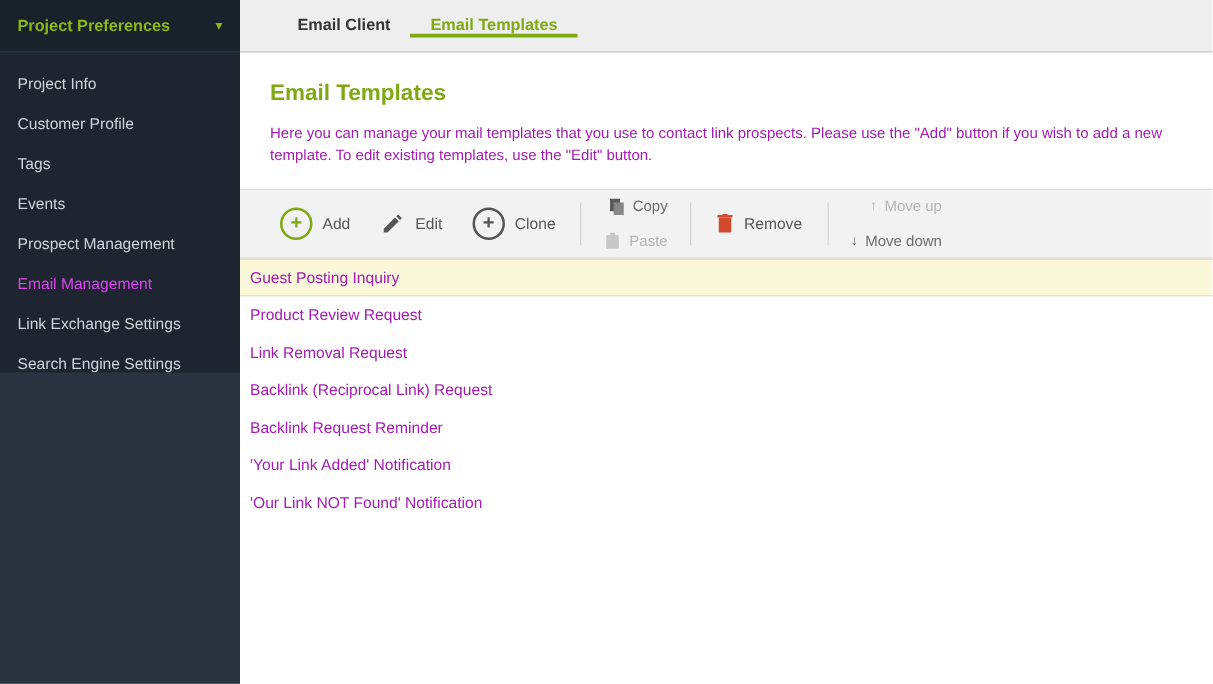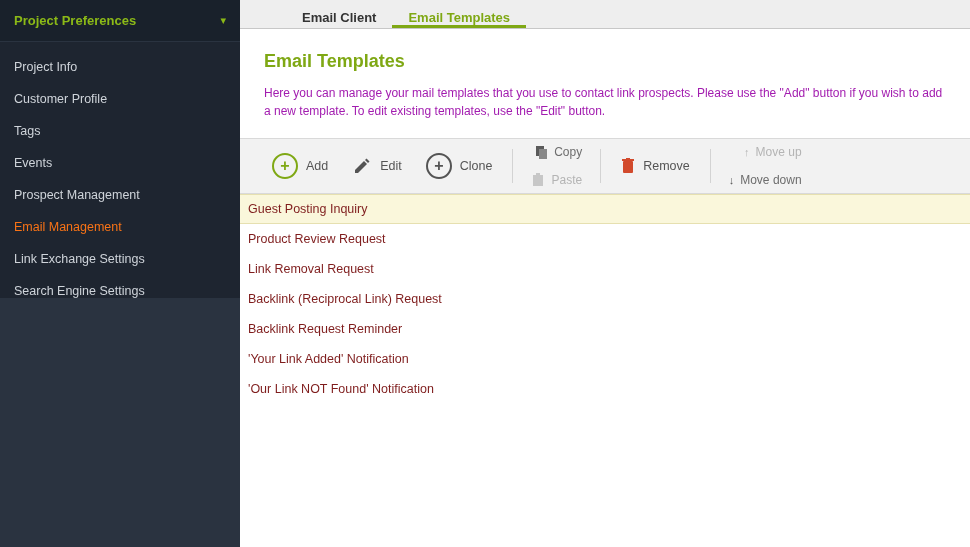--- a/index.html
+++ b/index.html
@@ -1,32 +1,32 @@
 <!DOCTYPE html>
 <html><head>
 <meta charset="utf-8">
 <style>
 * { margin: 0; padding: 0; box-sizing: border-box; }
 body { font-family: Arial, Helvetica, sans-serif; font-size: 13px; width: 970px; height: 547px; overflow: hidden; background: #fff; }
 .app { display: flex; height: 547px; }
 
 
-.sidebar { width: 240px; background: #1e2530; color: #b9c0c8; display: flex; flex-direction: column; }
+.sidebar { width: 192px; background: #1e2530; color: #b9c0c8; display: flex; flex-direction: column; }
 .side-header { height: 42px; display: flex; align-items: center; justify-content: space-between; padding: 0 14px; background: #19212b; border-bottom: 1px solid #2a3340; }
 .side-header .title { color: #8bb917; font-weight: bold; font-size: 13px; }
 .side-header .chev { color: #8bb917; font-size: 11px; }
 .side-item { height: 32px; display: flex; align-items: flex-end; padding: 0 14px; color: #cfd4da; font-size: 12.5px; cursor: pointer; }
-.side-item.active { color: #f97316; }
+.side-item.active { color: #d946ef; }
 .side-section { background: #2a3340; height: 42px; display: flex; align-items: center; justify-content: space-between; padding: 0 14px; color: #8f97a0; font-size: 13px; border-top: 1px solid #39424f; border-bottom: 1px solid #14191f; cursor: pointer; }
 .side-section .caret { color: #8f97a0; font-size: 12px; }
 .side-fill { flex: 1; background: #2a3340; }
 
 
 .main { flex: 1; display: flex; flex-direction: column; background: #fff; }
-.tabs { height: 29px; background: #eeeeee; border-bottom: 1px solid #c7c7c7; display: flex; align-items: flex-end; padding-left: 46px; }
+.tabs { height: 42px; background: #eeeeee; border-bottom: 1px solid #c7c7c7; display: flex; align-items: center; padding-left: 30px; }
 .tab { display: flex; align-items: center; padding: 0 16px; font-size: 13px; color: #333; cursor: pointer; border-bottom: 3px solid transparent; font-weight: bold; }
 .tab.active { color: #7fa814; border-bottom-color: #7fa814; font-weight: bold; }
 
 .page-head { padding: 22px 24px 18px 24px; }
 .page-title { color: #7fa814; font-size: 18px; font-weight: bold; margin-bottom: 12px; }
 .page-desc { color: #a21caf; font-size: 12px; line-height: 1.5; }
 
 .toolbar { background: #f2f2f2; border-top: 1px solid #d9d9d9; border-bottom: 1px solid #d9d9d9; height: 56px; display: flex; align-items: center; padding: 0 20px; }
 .tbtn { display: flex; align-items: center; gap: 8px; padding: 0 12px; height: 100%; cursor: pointer; color: #555; font-size: 12.5px; }
 .tbtn .ico { display: inline-flex; align-items: center; justify-content: center; }
@@ -34,21 +34,21 @@
 .col { display: flex; flex-direction: column; gap: 14px; padding: 0 10px; align-items: flex-end; }
 .col .row { display: flex; align-items: center; gap: 6px; color: #6d6d6d; font-size: 12px; cursor: pointer; }
 .col .row.disabled { color: #b4b4b4; cursor: default; }
 .remove-ico { color: #d24a2c; font-size: 14px; }
 
 .circ { width: 26px; height: 26px; border: 2.5px solid; border-radius: 50%; display: inline-flex; align-items: center; justify-content: center; font-size: 16px; font-weight: bold; }
 .circ.green { border-color: #7fa814; color: #7fa814; }
 .circ.dark { border-color: #545454; color: #545454; }
 
 .list { }
-.list-row { height: 30px; display: flex; align-items: center; padding: 0 8px; color: #7f1d1d; font-size: 12.5px; cursor: pointer; border-bottom: 1px solid #fff; }
+.list-row { height: 30px; display: flex; align-items: center; padding: 0 8px; color: #a21caf; font-size: 12.5px; cursor: pointer; border-bottom: 1px solid #fff; }
 .list-row.selected { background: #faf7db; border-top: 1px solid #e6e0b0; border-bottom: 1px solid #e6e0b0; }
 
 svg { display: block; }
 </style>
 </head>
 <body>
 
 <div class="app">
   <div class="sidebar">
     <div class="side-header">

